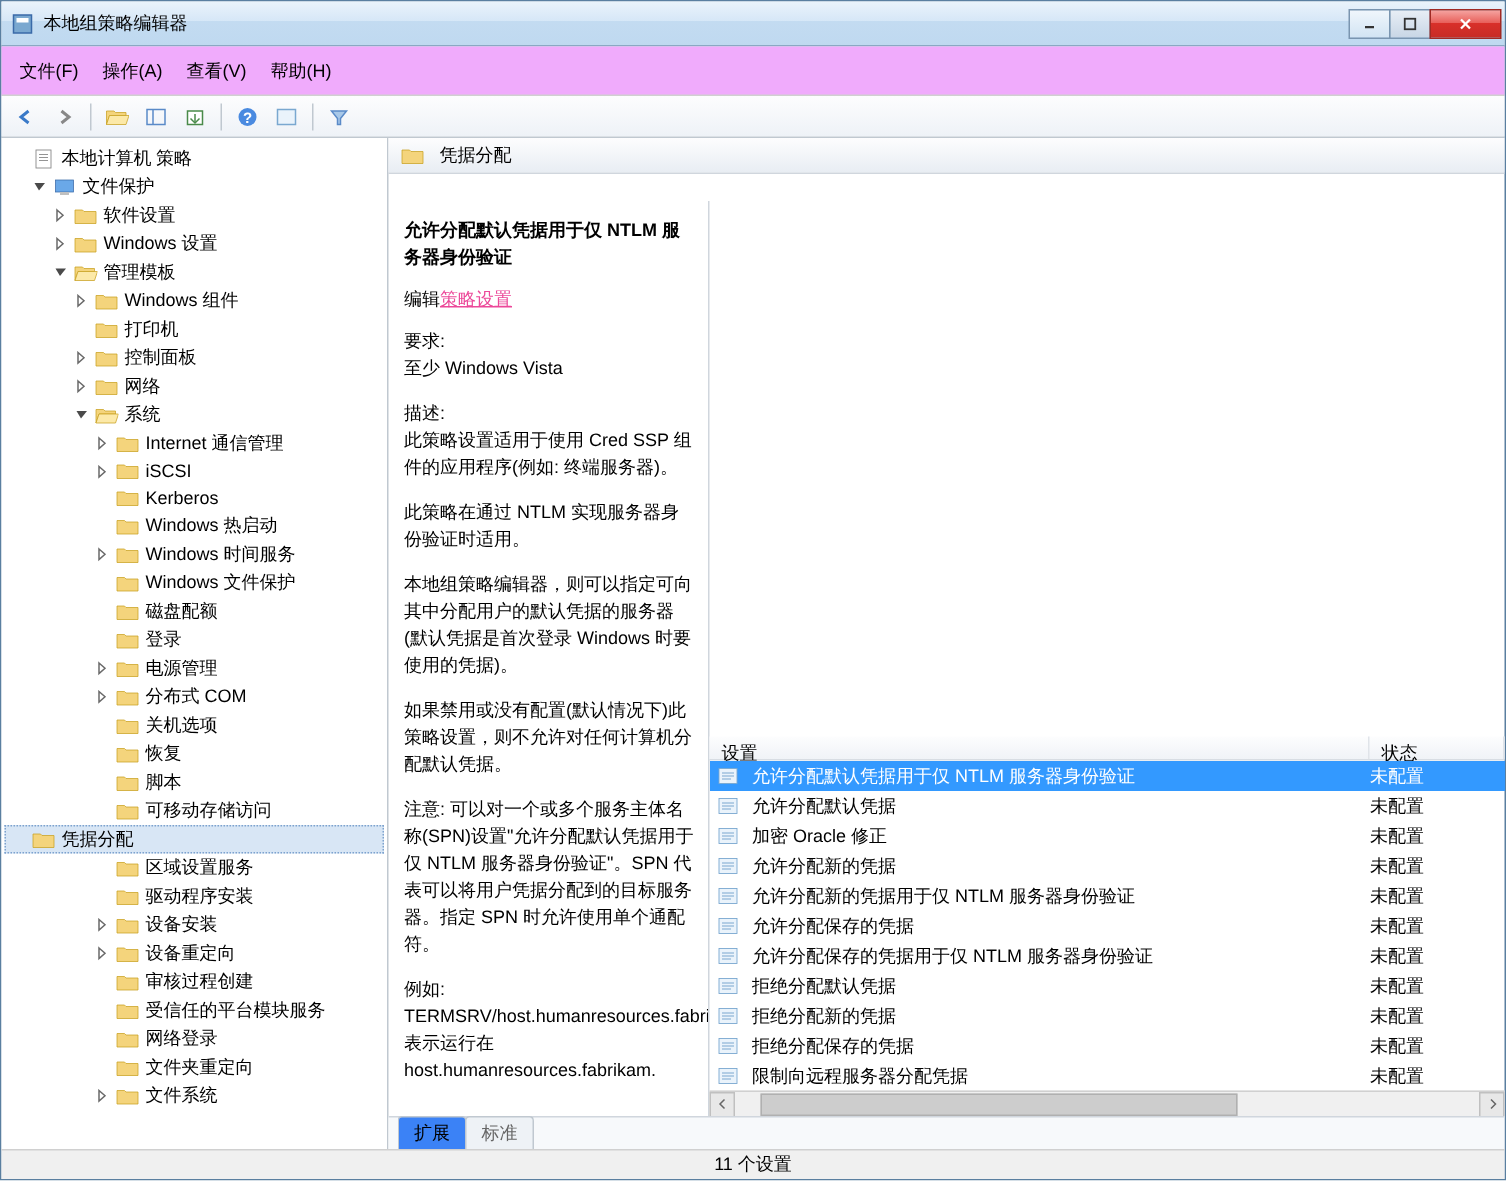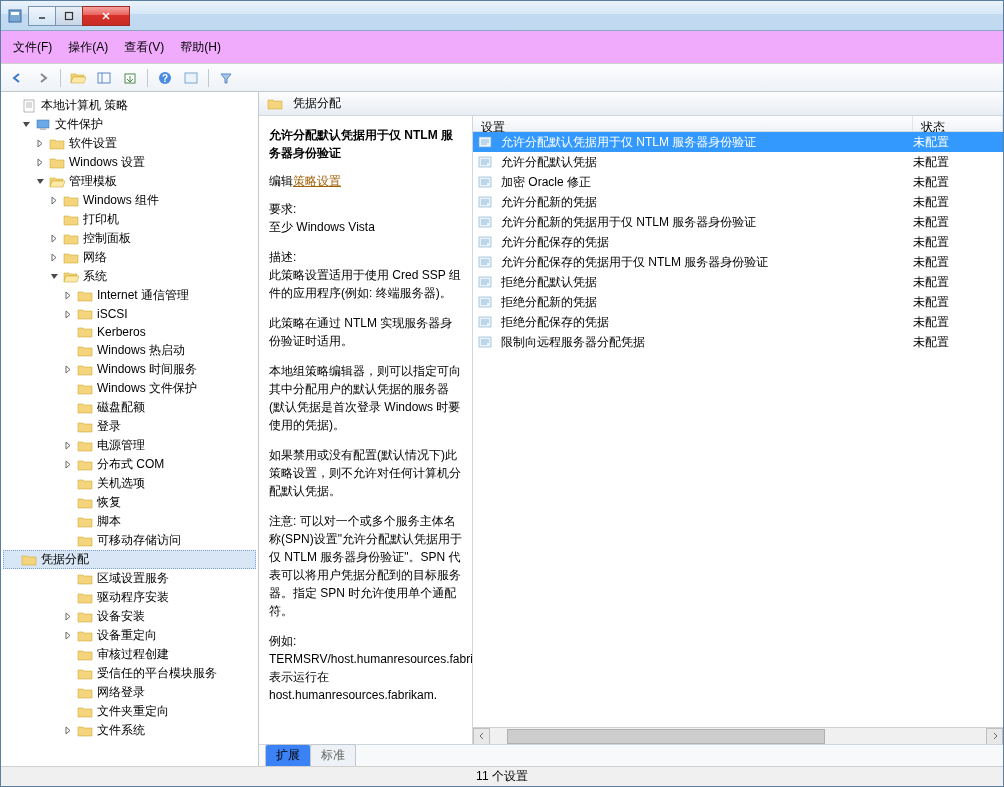--- a/index.html
+++ b/index.html
@@ -30,37 +30,37 @@
 .content { flex: 1; display: flex; min-height: 0; }
 
 
 .tree-panel { width: 258px; border-right: 1px solid #c0c8d0; overflow-y: auto; overflow-x: hidden; padding: 4px 2px; background: #fff; }
 .tree-node { display: flex; align-items: center; min-height: 18px; padding: 1px 4px; cursor: default; white-space: nowrap; }
 .tree-node.selected { background: #d8e6f5; border: 1px dotted #7da2ce; padding: 0 3px; }
 .tree-toggle { width: 11px; height: 11px; margin-right: 3px; display: inline-flex; align-items: center; justify-content: center; }
 .tree-toggle.empty { visibility: hidden; }
 .tree-icon { width: 16px; height: 14px; margin-right: 4px; flex-shrink: 0; }
 .tree-label { font-size: 12px; }
-.indent-0 { padding-left: 4px; }
+.indent-0 { padding-left: 4px; font-family: Liberation Serif, serif; }
 .indent-1 { padding-left: 18px; }
 .indent-2 { padding-left: 32px; }
 .indent-3 { padding-left: 46px; }
 .indent-4 { padding-left: 60px; }
 
 
 .right-panel { flex: 1; display: flex; flex-direction: column; min-width: 0; }
 .right-header { height: 24px; background: linear-gradient(to bottom, #fdfdfe, #e8edf3); border-bottom: 1px solid #d0d6dd; display: flex; align-items: center; padding: 0 8px; gap: 6px; }
 .right-header-title { font-size: 12px; }
-.right-body { flex: 1; display: flex; min-height: 0; }
+.right-body { flex: 1; display: flex; min-height: 0; align-items: flex-end; }
 
 
 .desc-panel { width: 214px; border-right: 1px solid #d0d6dd; padding: 10px 10px; overflow-y: auto; font-size: 12px; line-height: 1.5; }
 .desc-title { font-weight: bold; margin-bottom: 10px; }
 .desc-edit { margin-bottom: 10px; }
-.desc-edit a { color: #a16207; text-decoration: underline; }
+.desc-edit a { color: #ec4899; text-decoration: underline; }
 .desc-section { margin-bottom: 12px; }
 
 
 .list-panel { flex: 1; display: flex; flex-direction: column; min-width: 0; }
 .list-header { height: 16px; display: flex; border-bottom: 1px solid #d8dde3; background: linear-gradient(to bottom, #fdfdfe, #f0f3f7); }
 .list-header-col { padding: 3px 8px; border-right: 1px solid #e0e4e9; font-size: 12px; }
 .col-setting { flex: 1; min-width: 0; }
 .col-status { width: 90px; }
 .list-body { flex: 1; overflow: auto; }
 .list-row { display: flex; align-items: center; height: 20px; padding: 0 4px; cursor: default; }
@@ -126,20 +126,21 @@
   </defs>
 </svg>
 
 <div class="window">
 
   <div class="titlebar">
     <svg class="titlebar-icon" viewBox="0 0 16 16">
         <rect x="2" y="2" width="12" height="12" fill="#7aa8d0" stroke="#3a6aa8"></rect>
         <rect x="4" y="4" width="8" height="3" fill="#fff"></rect>
       </svg>
+    <span class="titlebar-title">本地组策略编辑器</span>
     <div class="window-controls">
       <div class="win-btn min">
           <svg width="10" height="10" viewBox="0 0 10 10">
             <line x1="2" y1="7" x2="8" y2="7" stroke="#333" stroke-width="1.5"></line>
           </svg>
         </div>
       <div class="win-btn max">
           <svg width="10" height="10" viewBox="0 0 10 10">
             <rect x="1.5" y="1.5" width="7" height="7" fill="none" stroke="#333" stroke-width="1.2"></rect>
           </svg>

